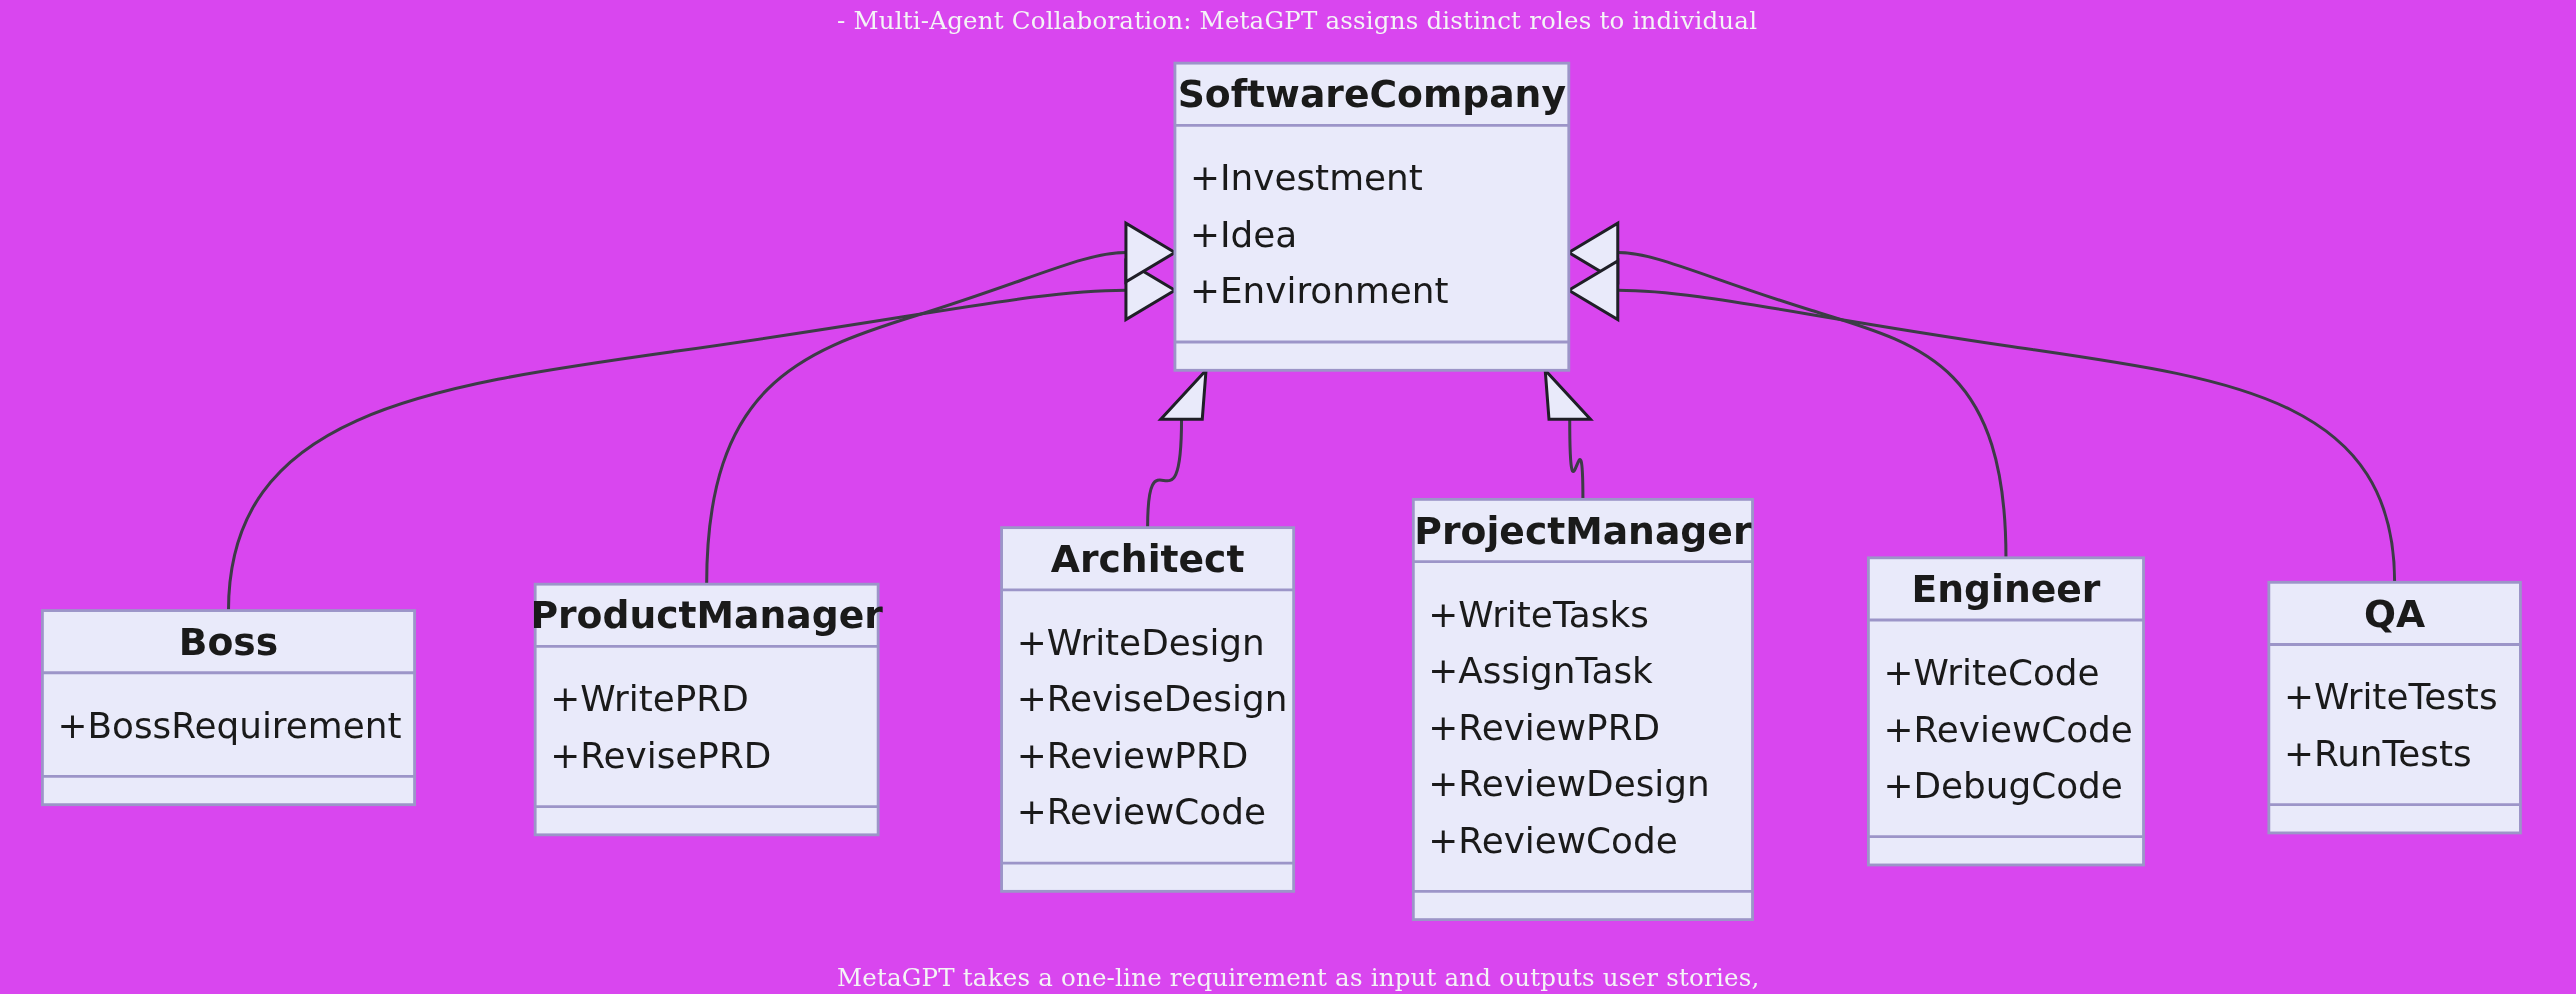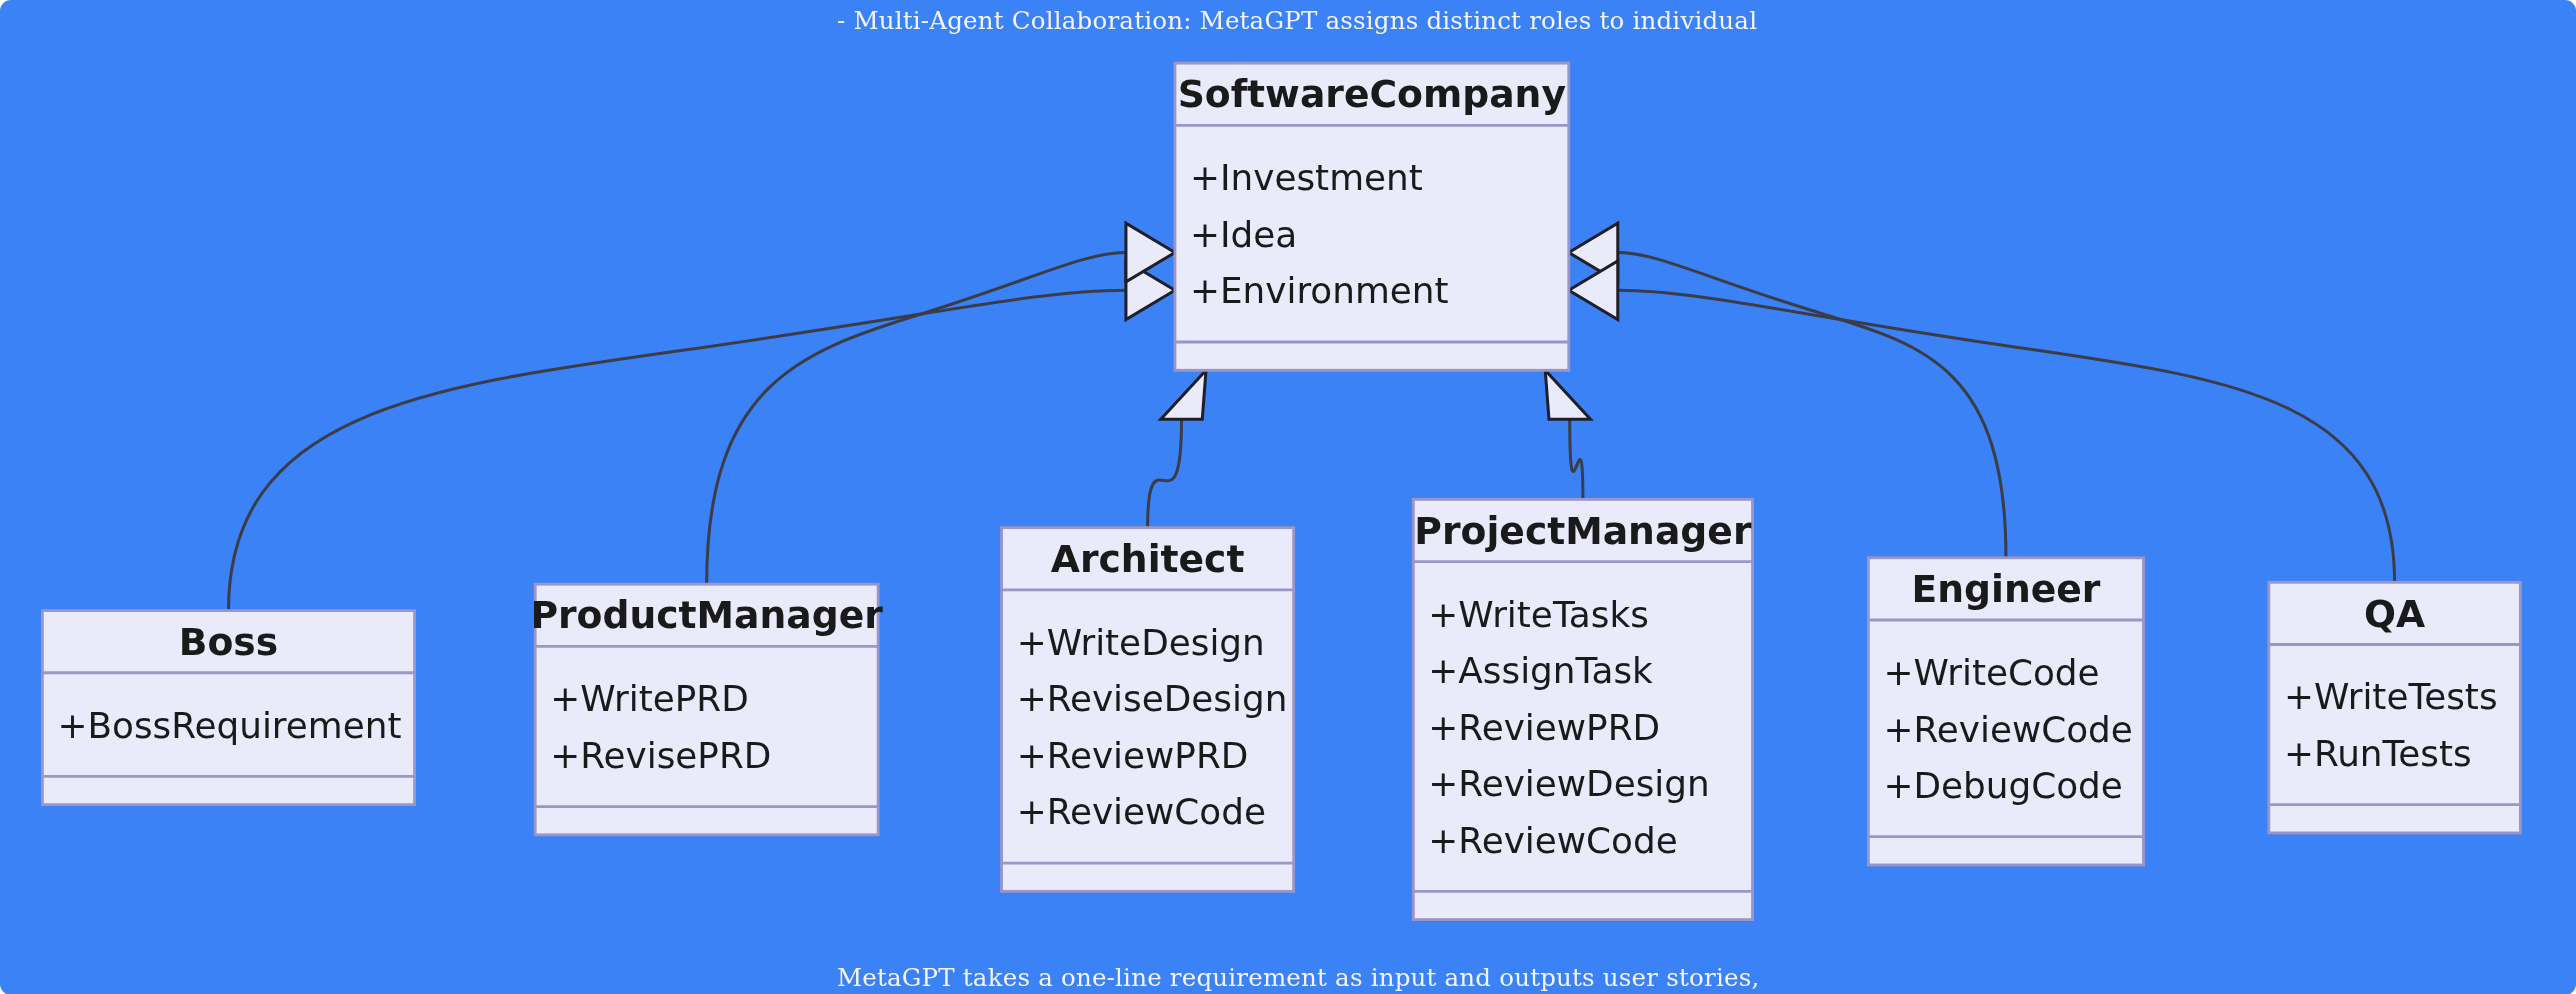--- a/index.html
+++ b/index.html
@@ -1,18 +1,18 @@
 <!DOCTYPE html>
 <html style="font-size:15px"><head>
 <meta charset="utf-8">
 <style>
   html,body{margin:0;padding:0;background:#ffffff;}
   body{width:2576px;height:995px;overflow:hidden;
        font-family:"DejaVu Sans","Liberation Sans",sans-serif;}
-  #stage{position:relative;width:2576px;height:995px;background:#3b82f6;border-radius:11px;}
+  #stage{position:relative;width:2576px;height:995px;background:#d946ef;}
   #diagram{position:absolute;left:0;top:0;width:2576px;height:995px;}
 
   .bgtext{position:absolute;white-space:nowrap;color:#f4f4f6;
           font-family:"DejaVu Serif","Liberation Serif",serif;
           font-size:24.5px;letter-spacing:0.2px;user-select:none;}
   #bg-top{left:837px;top:5.7px;}
   #bg-bottom{left:837px;top:963px;}
 
   .uml-title{font-weight:bold;font-size:40px;fill:#1a1a1a;
              font-family:"DejaVu Sans","Liberation Sans",sans-serif;}

